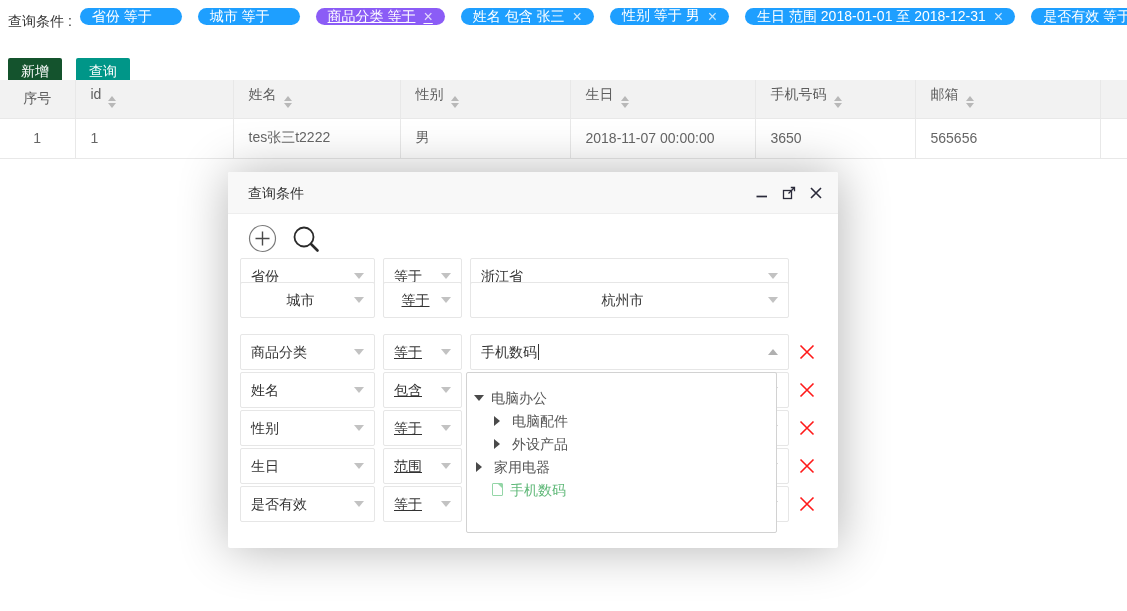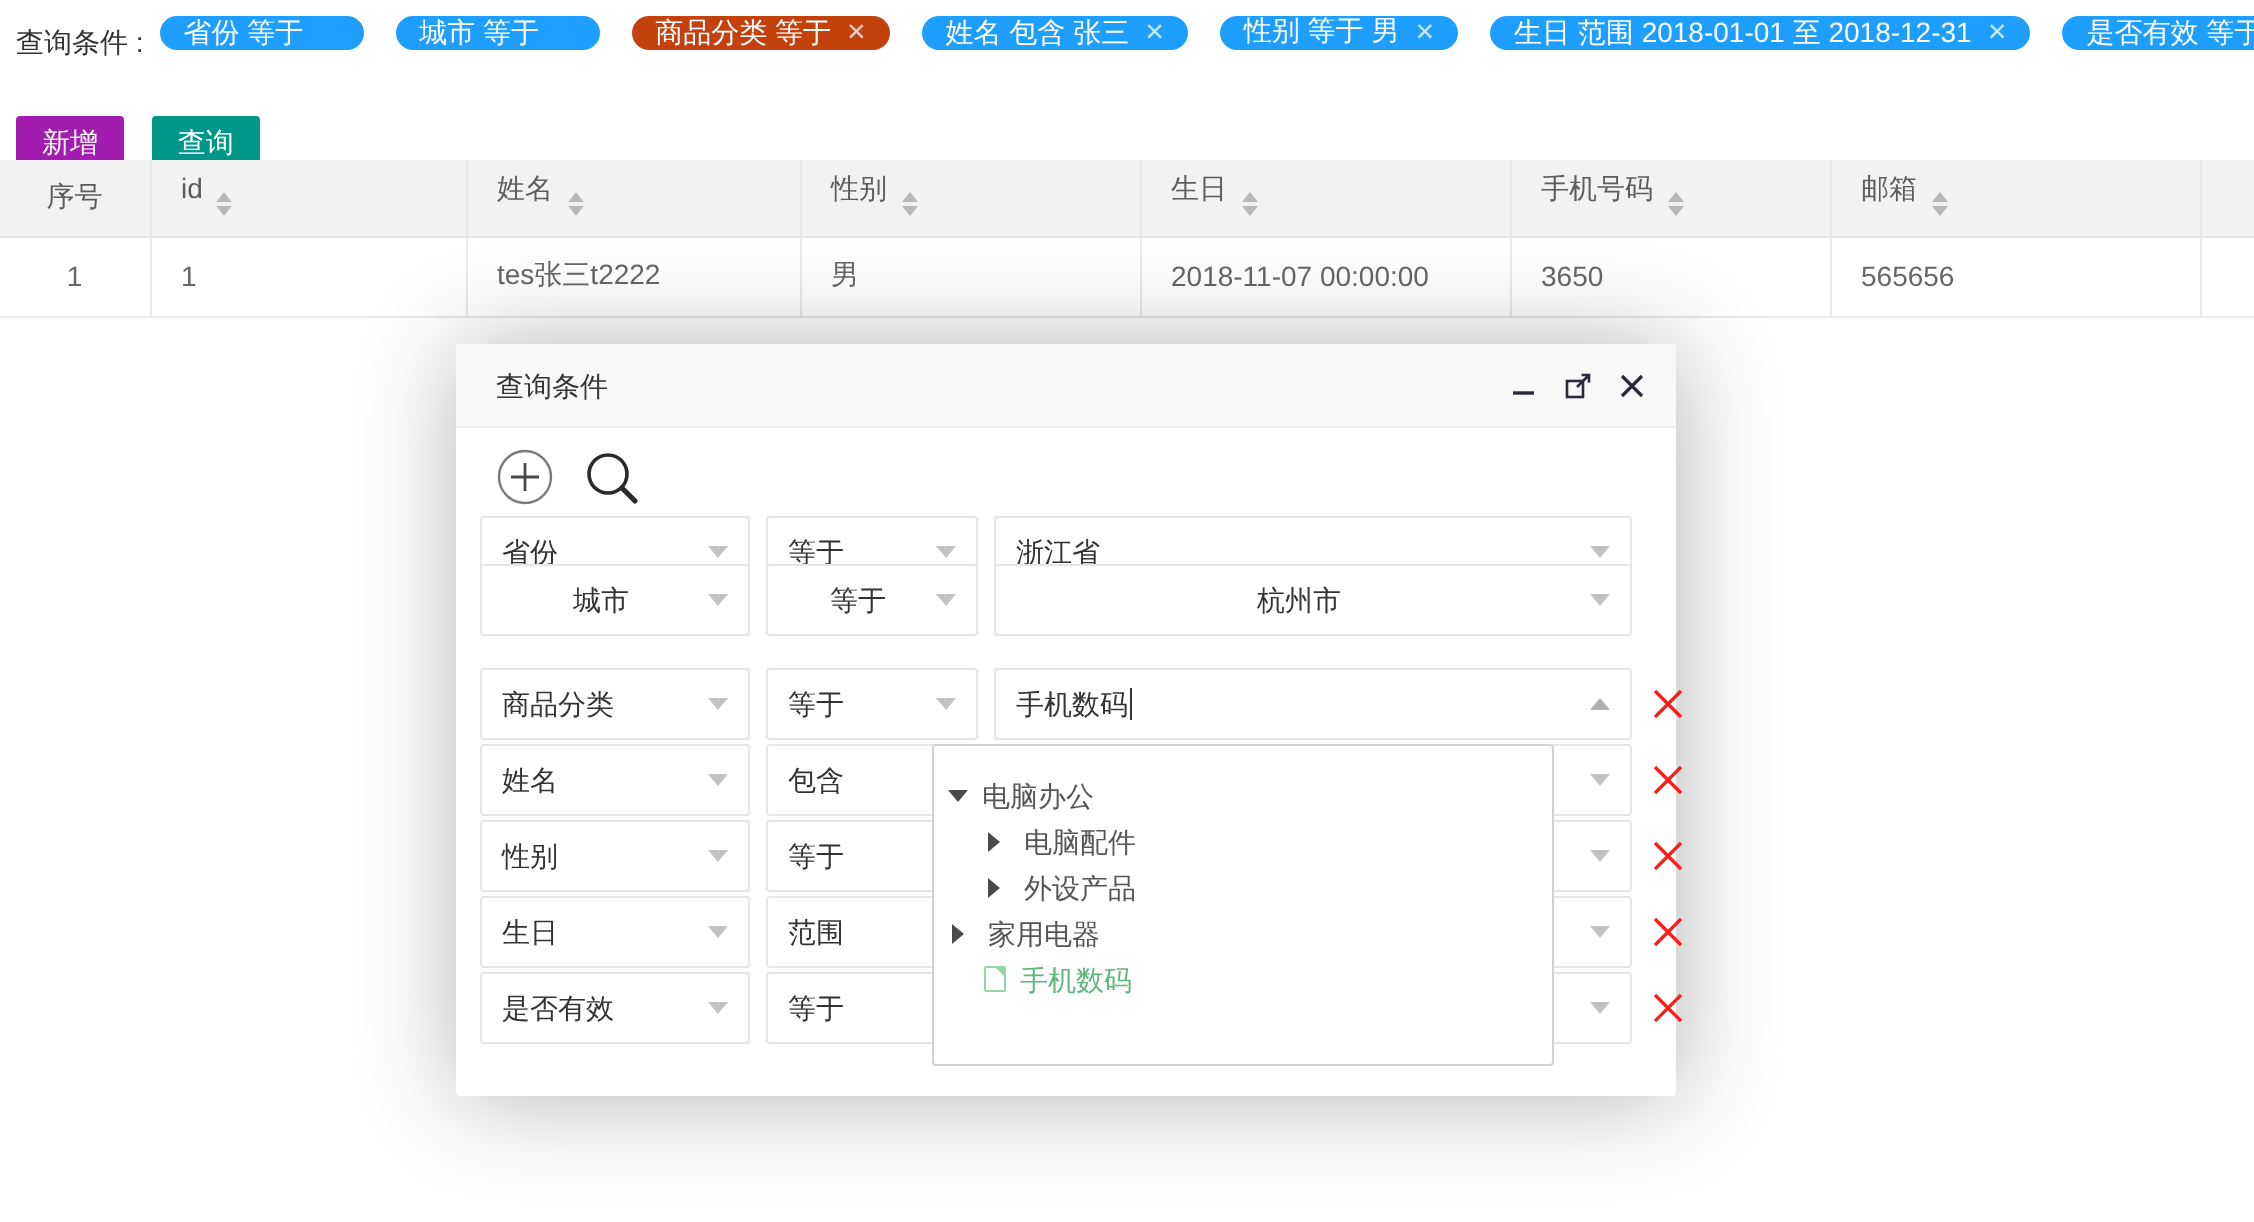--- a/index.html
+++ b/index.html
@@ -39,21 +39,21 @@
                  border-radius:2px 2px 0 0; padding-left:20px; color:#333; }
   .mt-controls { position:absolute; top:0; right:14px; height:42px; display:flex; align-items:center; gap:11px; }
   .mt-controls span { display:inline-flex; cursor:pointer; }
 
   .m-toolbar { position:absolute; left:20px; top:52px; display:flex; align-items:flex-start; gap:13px; }
   .m-toolbar span { display:inline-flex; cursor:pointer; }
 
   .cond-row { position:absolute; left:12px; height:36px; display:flex; gap:8px; align-items:center; }
   .sel { position:relative; height:36px; line-height:34px; border:1px solid #e6e6e6; background:#fff;
          border-radius:2px; padding:0 24px 0 10px; color:#333; cursor:pointer; white-space:nowrap; overflow:hidden; }
-  .w1 { width:135px; } .w2 { width:106px; } .w3 { width:319px; }
+  .w1 { width:135px; } .w2 { width:79px;text-decoration:underline; } .w3 { width:319px; }
   .caret { position:absolute; right:10px; top:50%; width:0; height:0; border:5px solid transparent; }
   .caret-down { border-top:6px solid #c2c2c2; margin-top:-3px; }
   .caret-up   { border-bottom:6px solid #b0b0b0; margin-top:-8px; }
   .text-cursor { display:inline-block; width:1px; height:16px; background:#333; vertical-align:-3px; margin-left:1px; }
   .del { display:inline-flex; align-items:center; cursor:pointer; }
 
   
   .tree-panel { position:absolute; left:238px; top:200px; width:311px; height:161px; background:#fff;
                 border:1px solid #d2d2d2; border-radius:2px; padding-top:13px; z-index:20; overflow:hidden; }
   .tree-item { height:23px; display:flex; align-items:center; gap:7px; color:#555; cursor:pointer; }
@@ -66,39 +66,39 @@
                     border-style:solid; border-width:0 4px 4px 0; border-color:transparent #94d6a7 transparent transparent; }
 </style>
 </head>
 <body>
 
 <div class="filter-bar">
   <span class="fb-label">查询条件 :</span><span id="filter-tags"><span class="tag tag-pad" style="background: rgb(30, 159, 255);">
         <span class="tag-label">省份 等于</span>
       </span><span class="tag tag-pad" style="background: rgb(30, 159, 255);">
         <span class="tag-label">城市 等于</span>
-      </span><span class="tag" style="background: #c2410c;">
+      </span><span class="tag" style="background: #8b5cf6; text-decoration: underline;">
         <span class="tag-label">商品分类 等于</span>
         <span class="tag-close">×</span>
       </span><span class="tag" style="background: rgb(30, 159, 255); text-align: right;">
         <span class="tag-label">姓名 包含 张三</span>
         <span class="tag-close">×</span>
       </span><span class="tag" style="background: rgb(30, 159, 255); align-items: flex-end;">
         <span class="tag-label">性别 等于 男</span>
         <span class="tag-close">×</span>
       </span><span class="tag" style="background: rgb(30, 159, 255);">
         <span class="tag-label">生日 范围 2018-01-01 至 2018-12-31</span>
         <span class="tag-close">×</span>
       </span><span class="tag" style="background: rgb(30, 159, 255);">
         <span class="tag-label">是否有效 等于 是</span>
       </span></span>
 </div>
 
 <div class="btn-bar">
-  <button class="btn" style="background: #a21caf;">新增</button>
+  <button class="btn" style="background: #14532d;">新增</button>
   <button class="btn" style="background: rgb(0, 150, 136);">查询</button>
 </div>
 
 <table>
   <colgroup>
     <col style="width:75px">
       <col style="width:158px">
       <col style="width:167px">
       <col style="width:170px">
     <col style="width:185px">

